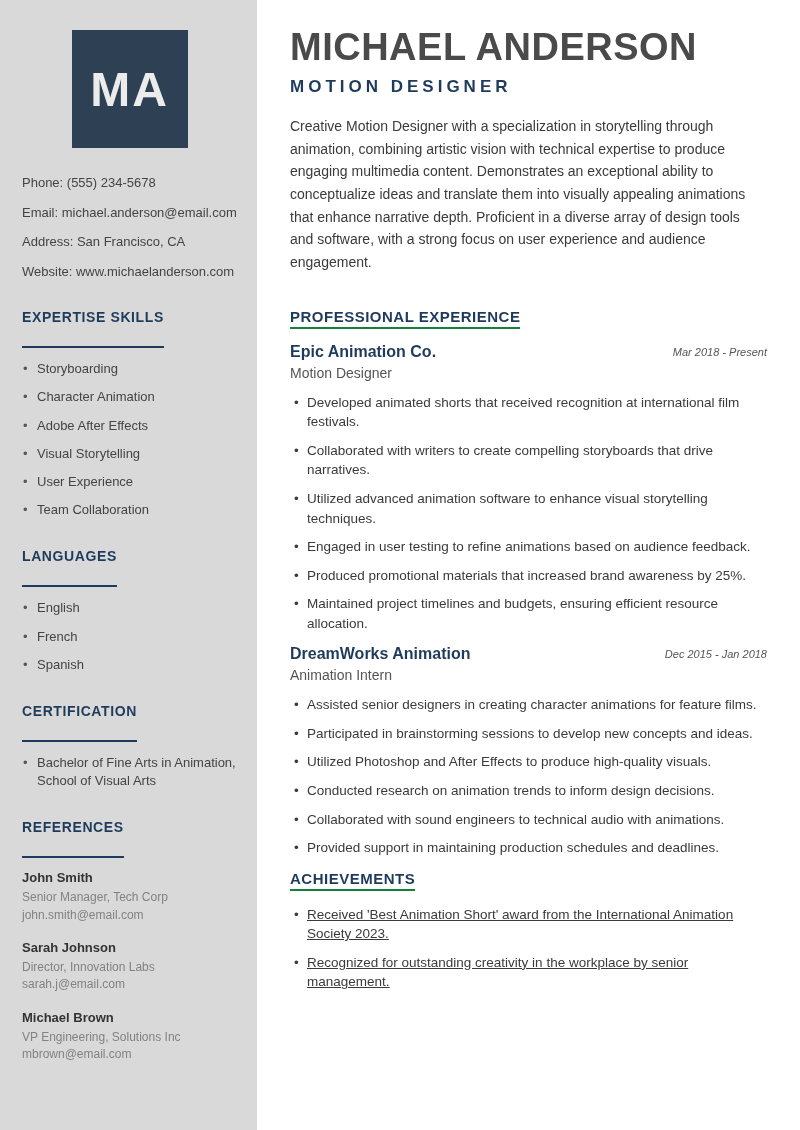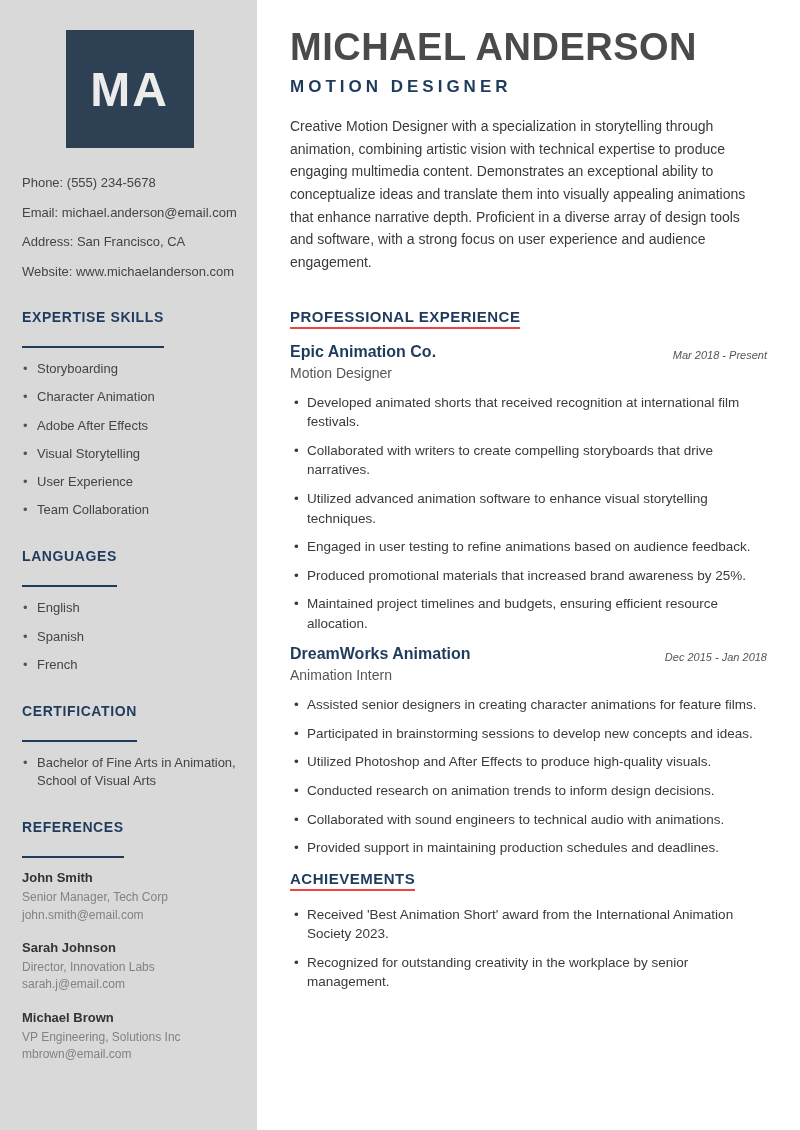--- a/index.html
+++ b/index.html
@@ -17,21 +17,21 @@
     overflow: hidden;
   }
   
   .sidebar {
     width: 257px;
     min-width: 257px;
     background: #d9d9d9;
     padding: 30px 20px 30px 22px;
   }
   .avatar {
-    width: 128px;
+    width: 116px;
     height: 118px;
     background: #2e4154;
     margin: 0 auto 26px auto;
     display: flex;
     align-items: center;
     justify-content: center;
   }
   .avatar-initials {
     color: #ececec;
     font-size: 48px;
@@ -97,49 +97,49 @@
     color: #3a3a3a;
     line-height: 1.62;
     margin-bottom: 34px;
   }
   .main-heading {
     display: inline-block;
     color: #1f3b5c;
     font-size: 15px;
     font-weight: bold;
     letter-spacing: 0.5px;
-    border-bottom: 2px solid #ef4444;
+    border-bottom: 2px solid #15803d;
     padding-bottom: 2px;
     margin-bottom: 14px;
   }
   .job-entry { margin-bottom: 10px; }
   .job-header {
     display: flex;
     justify-content: space-between;
-    align-items: flex-end;
+    align-items: center;
   }
   .company { color: #1f3b5c; font-size: 16px; font-weight: bold; }
   .dates { color: #555555; font-size: 11px; font-style: italic; }
   .role { font-size: 14px; color: #555555; margin: 4px 0 12px 0; }
   .bullets { list-style: none; margin-bottom: 12px; }
   .bullets li {
     font-size: 13.5px;
     color: #3a3a3a;
     position: relative;
     padding-left: 17px;
     margin-bottom: 9px;
     line-height: 1.45;
   }
   .bullets li::before {
     content: "\2022";
     position: absolute;
     left: 4px;
     color: #3a3a3a;
   }
-  .section { margin-top: 6px; }
+  .section { margin-top: 6px; text-decoration: underline; }
 </style>
 </head>
 <body>
 
 <div class="page">
 
   <aside class="sidebar">
 
     <div class="avatar">
       <span class="avatar-initials">MA</span>
@@ -161,22 +161,22 @@
         <li>Visual Storytelling</li>
         <li>User Experience</li>
         <li>Team Collaboration</li>
       </ul>
     </section>
 
     <section class="side-section">
       <h2 class="side-heading">LANGUAGES</h2>
       <ul class="side-list">
         <li>English</li>
+        <li>French</li>
         <li>Spanish</li>
-        <li>French</li>
       </ul>
     </section>
 
     <section class="side-section">
       <h2 class="side-heading">CERTIFICATION</h2>
       <ul class="side-list">
         <li>Bachelor of Fine Arts in Animation, School of Visual Arts</li>
       </ul>
     </section>
 

